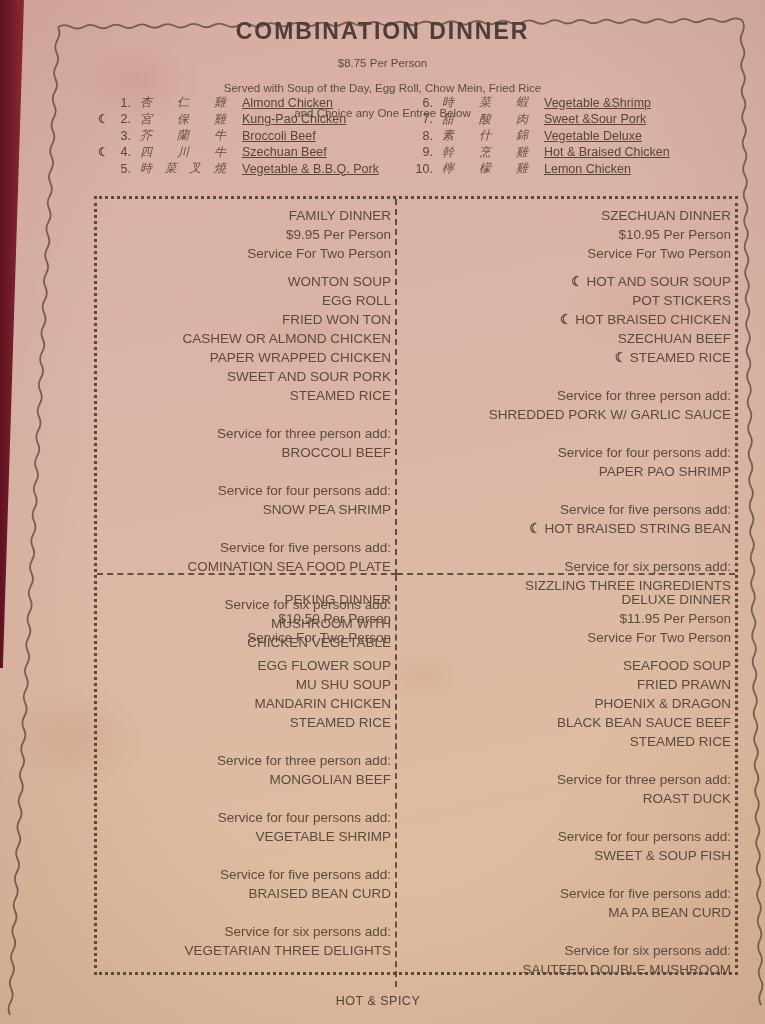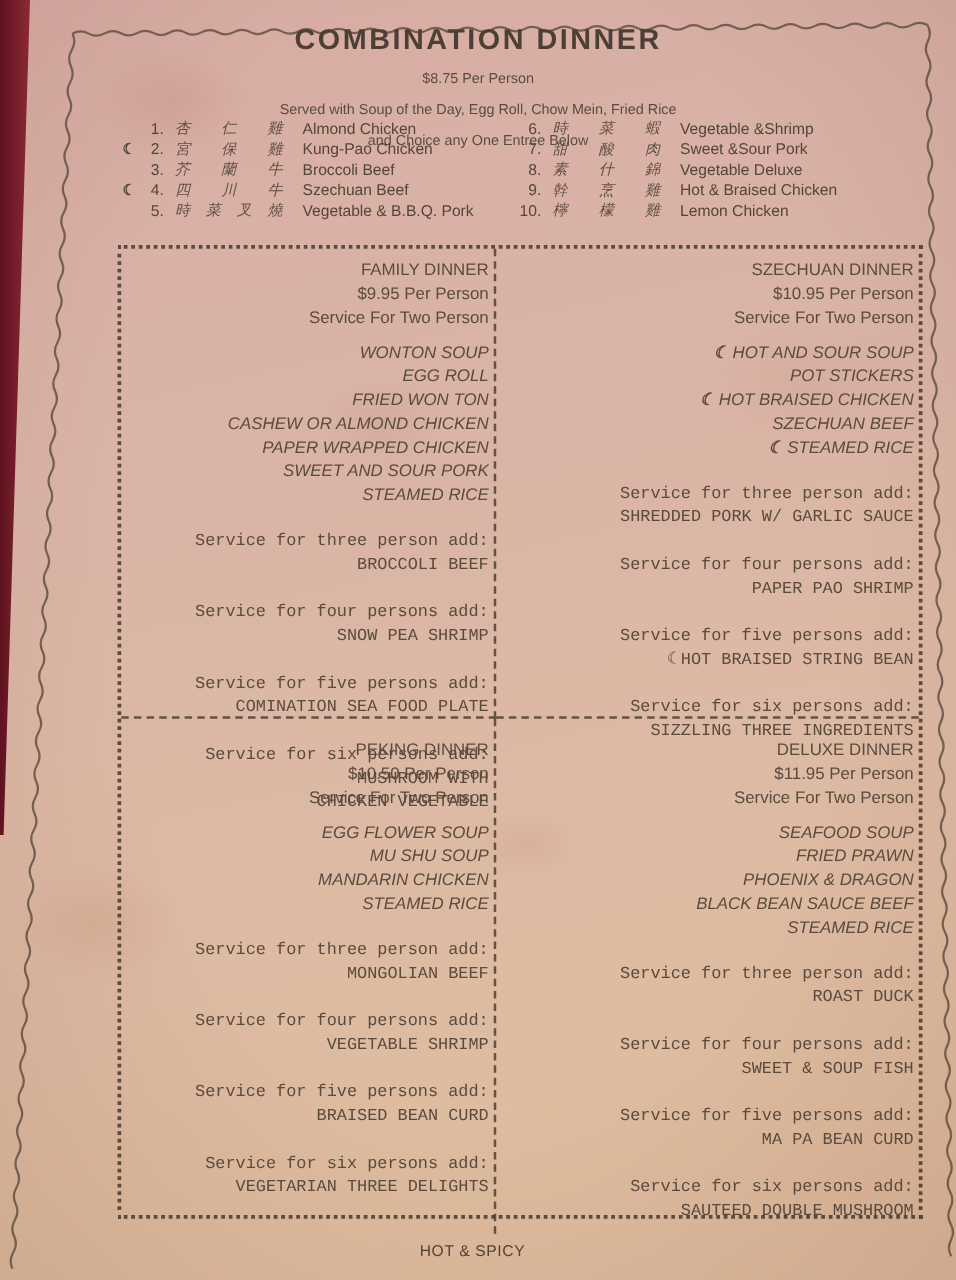--- a/index.html
+++ b/index.html
@@ -35,34 +35,34 @@
 
   .entrees{
     position:absolute; top:94px; left:98px; right:30px;
     display:grid; grid-template-columns:298px auto; column-gap:4px;
     font-size:12.5px; color:#544639;
   }
   .erow{display:grid; grid-template-columns:14px 24px 100px auto; align-items:center; height:16.5px;}
   .erow .spicy-slot{font-size:12px; font-weight:bold; text-align:left;}
   .erow .num{text-align:right; padding-right:5px;}
   .erow .cn{display:flex; justify-content:space-between; padding:0 10px 0 4px; font-size:12px; opacity:.9;}
-  .erow .en{padding-left:6px; white-space:nowrap;}
+  .erow .en{padding-left:6px; white-space:nowrap;text-decoration:underline;}
 
   .dinner-box{
     position:absolute; left:94px; top:196px; width:644px; height:779px;
     border:3px dotted rgba(72,56,44,.85);
     display:grid; grid-template-columns:300px 1fr; grid-template-rows:376px 1fr;
     box-sizing:border-box;
   }
   .panel{padding:7px 4px 8px; text-align:right; font-size:13.5px; line-height:19px; color:#5a4b3e; box-sizing:border-box;}
   .panel.bl{border-right:2px dashed rgba(72,56,44,.8);}
   .panel.tb{border-bottom:2px dashed rgba(72,56,44,.8);}
   .panel.bottom{padding-top:15px;}
-  .included{margin-top:9px;font-style:italic;}
-  .addon{margin-top:19px;font-family:Liberation Mono, monospace;}
+  .included{margin-top:9px;}
+  .addon{margin-top:19px;}
   .spicy{font-weight:bold; margin-right:3px;}
 
   .footer{position:absolute; top:993px; left:0; right:12px; text-align:center; font-size:12.5px; color:#50443a; letter-spacing:.5px;}
   .footer .spicy{font-size:13px;}
 </style>
 </head>
 <body>
 
 <div class="photo">
   <div class="paper"></div>

